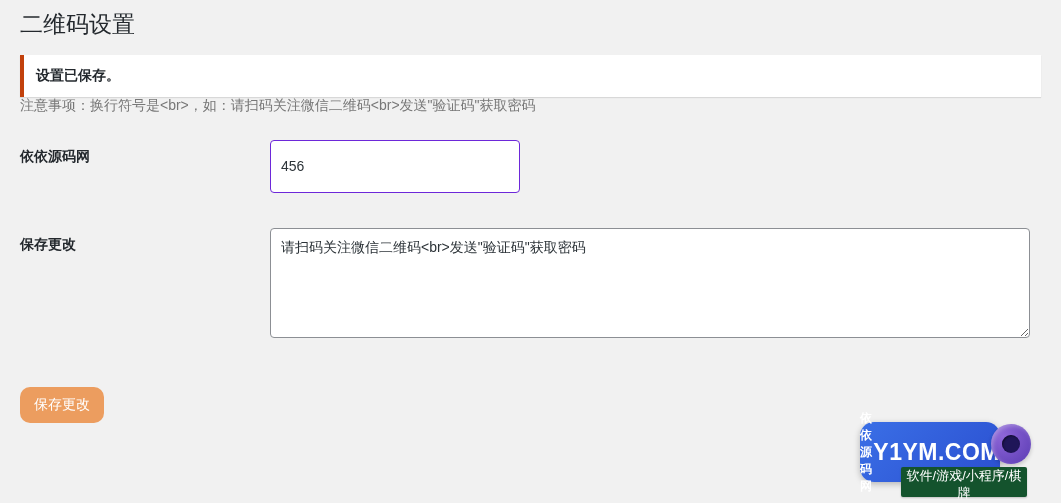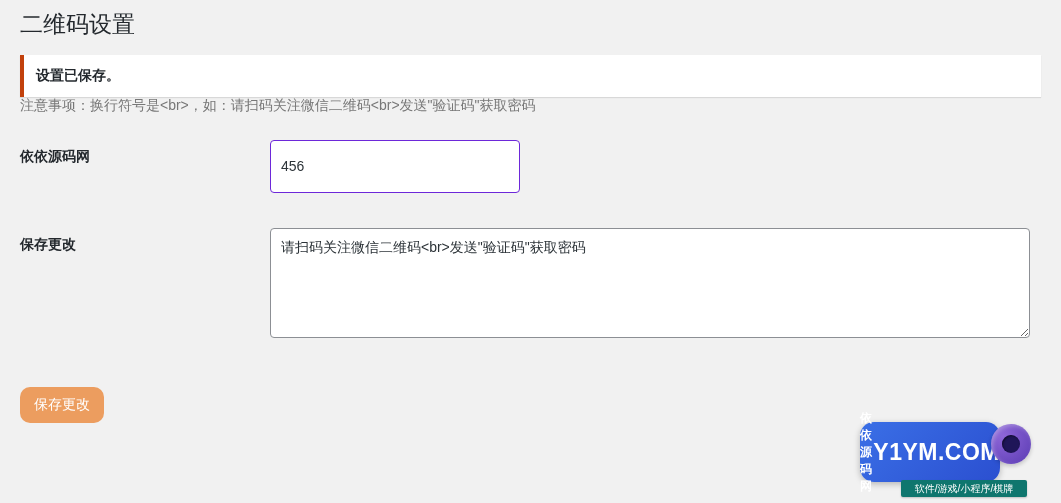--- a/index.html
+++ b/index.html
@@ -149,24 +149,24 @@
       height: 18px;
       border-radius: 50%;
       background: #1f1658;
       box-shadow: inset 1px 1px 2px rgba(0,0,0,0.5);
     }
     .wm-bar {
       position: absolute;
       bottom: 0;
       left: 41px;
       width: 126px;
-      height: 17px;
-      background: #0f766e;
+      height: 30px;
+      background: #14532d;
       color: #fff;
-      font-size: 10px;
+      font-size: 13px;
       text-align: center;
       line-height: 17px;
       border-radius: 2px;
       box-shadow: 0 1px 2px rgba(0,0,0,0.2);
     }
   </style>
 </head>
 <body>
 
 <div class="wrap">

